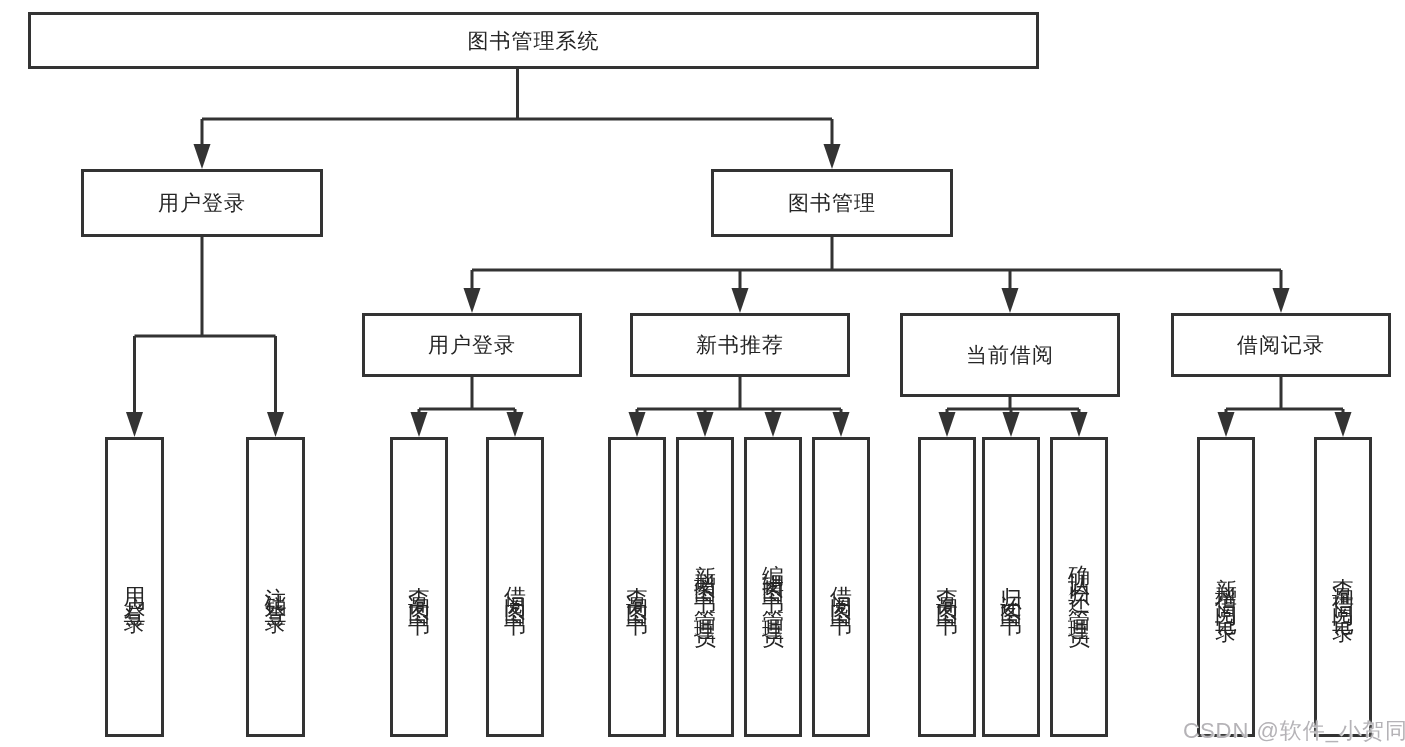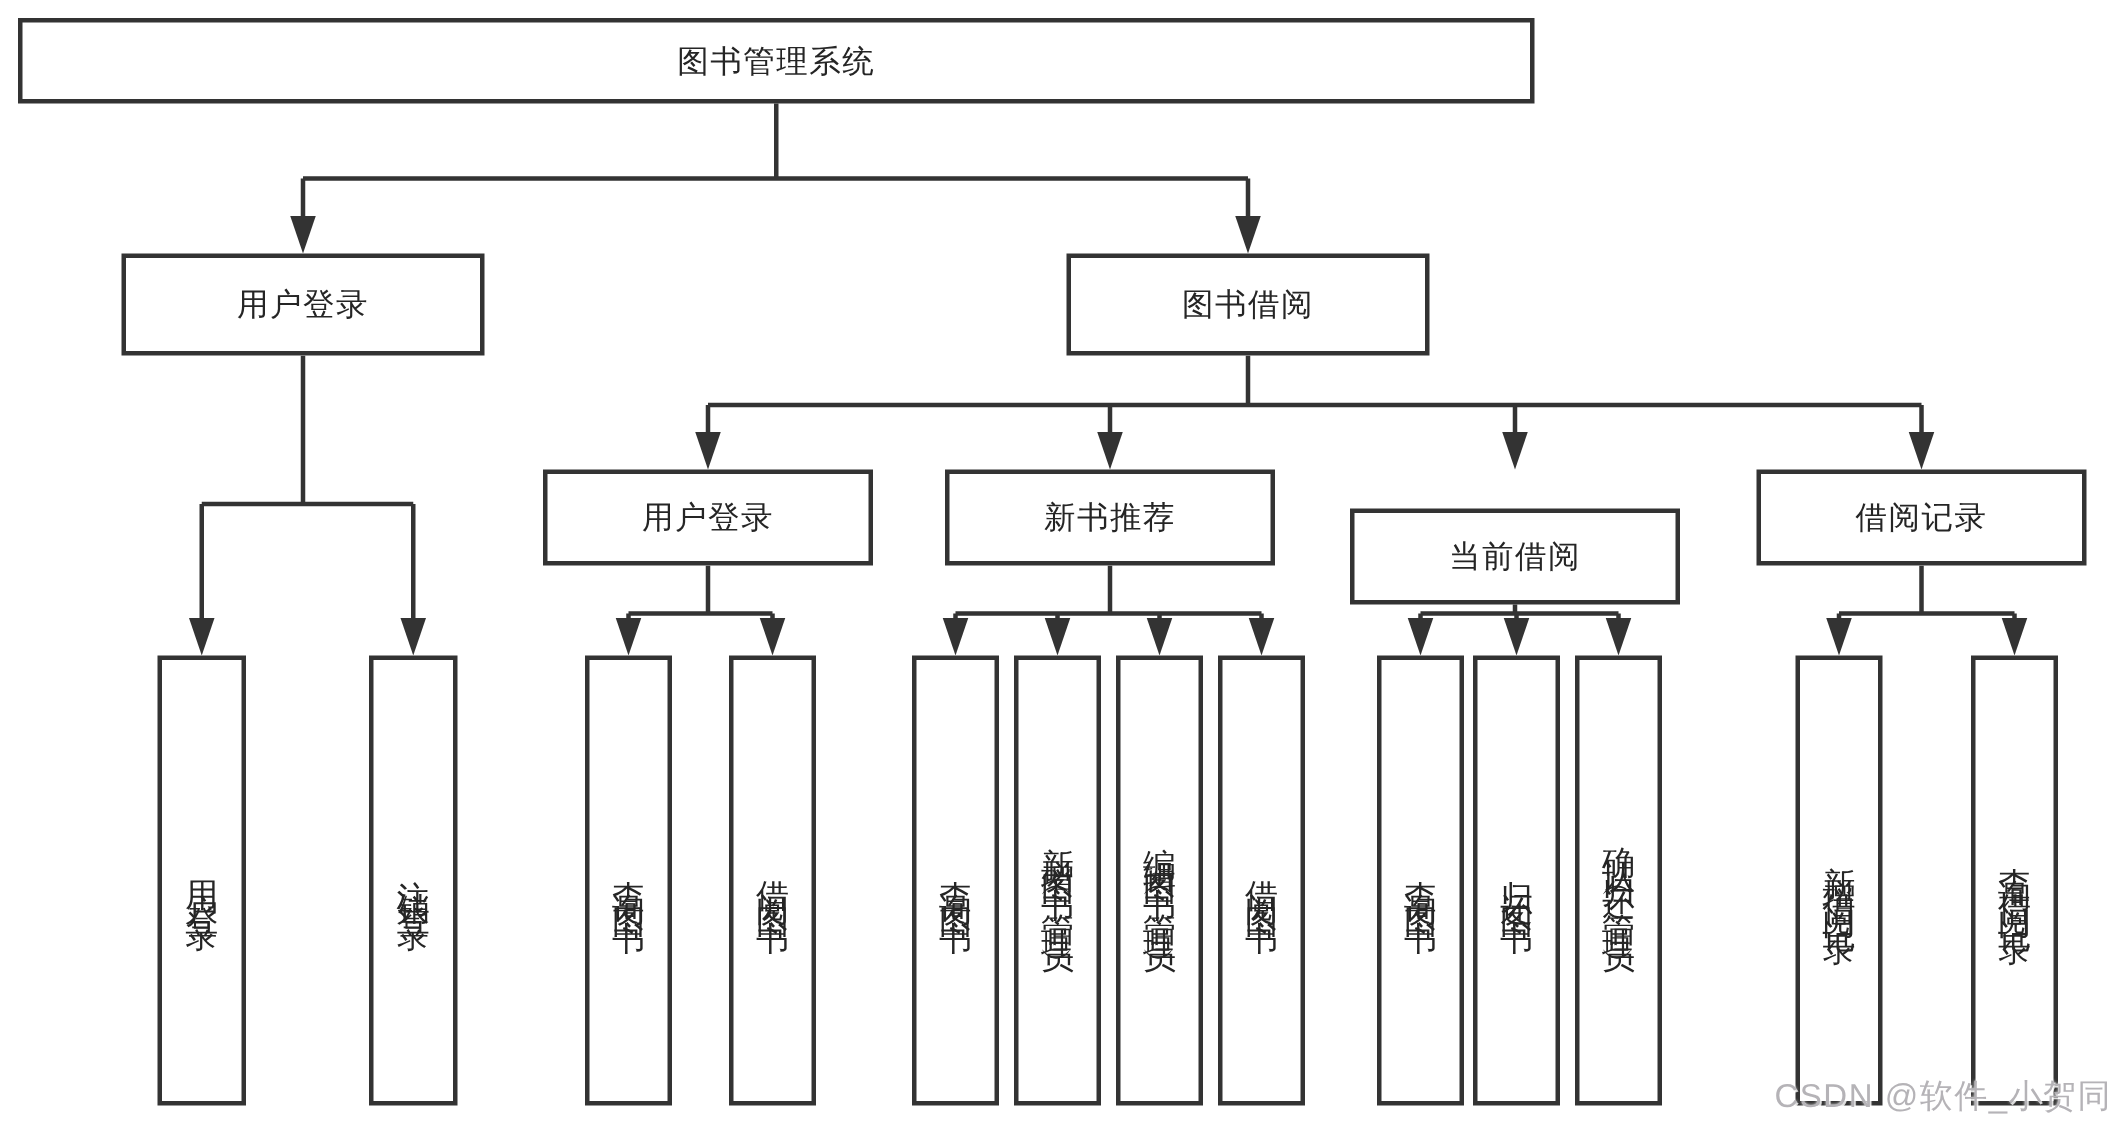--- a/index.html
+++ b/index.html
@@ -108,38 +108,38 @@
       <polygon stroke="none" points="1070.5,412 1087.5,412 1079,437"></polygon>
     </g>
 
     <g stroke="#333333" stroke-width="3" fill="#333333">
       <path fill="none" d="M1281 377 V409 M1226 409 H1343 M1226 409 V415 M1343 409 V415"></path>
       <polygon stroke="none" points="1217.5,412 1234.5,412 1226,437"></polygon>
       <polygon stroke="none" points="1334.5,412 1351.5,412 1343,437"></polygon>
     </g>
   </svg>
 
-  <div class="node" style="left:12px; top:12px; width:1011px; height:57px;">
+  <div class="node" style="left:28px; top:12px; width:1011px; height:57px;">
     <span>图书管理系统</span>
   </div>
 
   <div class="node" style="left:81px; top:169px; width:242px; height:68px;">
     <span>用户登录</span>
   </div>
   <div class="node" style="left:711px; top:169px; width:242px; height:68px;">
-    <span>图书借阅</span>
+    <span>图书管理</span>
   </div>
 
   <div class="node" style="left:362px; top:313px; width:220px; height:64px;">
     <span>用户登录</span>
   </div>
   <div class="node" style="left:630px; top:313px; width:220px; height:64px;">
     <span>新书推荐</span>
   </div>
-  <div class="node" style="left:900px; top:313px; width:220px; height:64px;margin-top:26px;">
+  <div class="node" style="left:900px; top:313px; width:220px; height:84px;">
     <span>当前借阅</span>
   </div>
   <div class="node" style="left:1171px; top:313px; width:220px; height:64px;">
     <span>借阅记录</span>
   </div>
 
   <div class="node leaf" style="left:105px; width:59px;">
     <span class="vtext">用户登录</span>
   </div>
   <div class="node leaf" style="left:246px; width:59px;">

